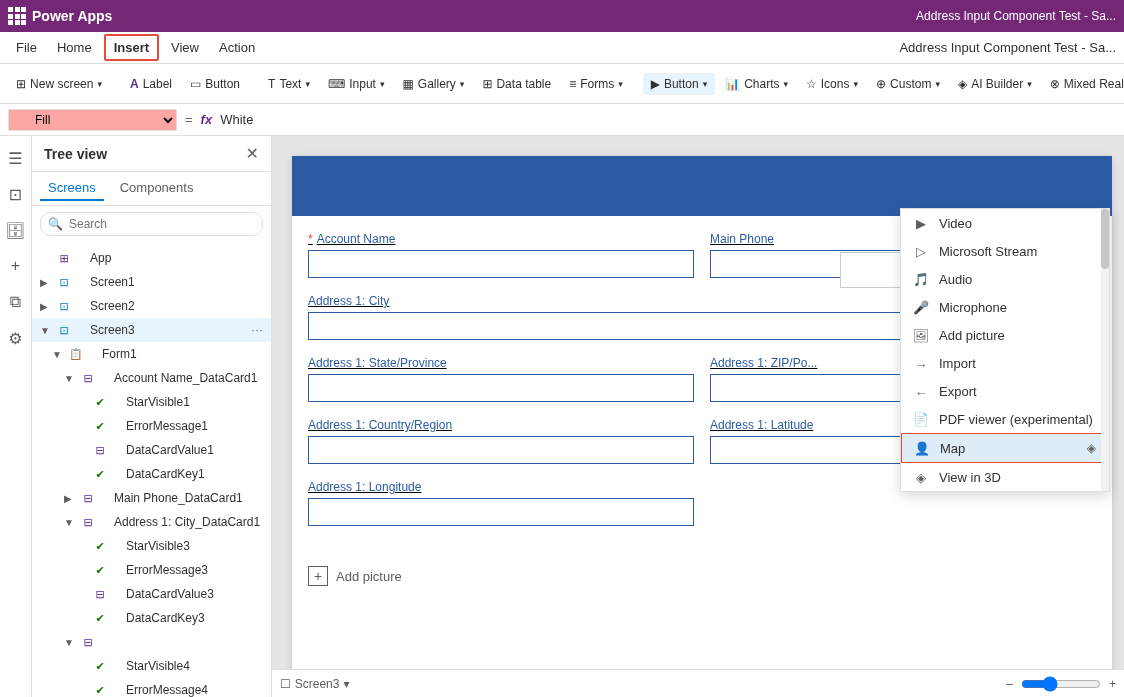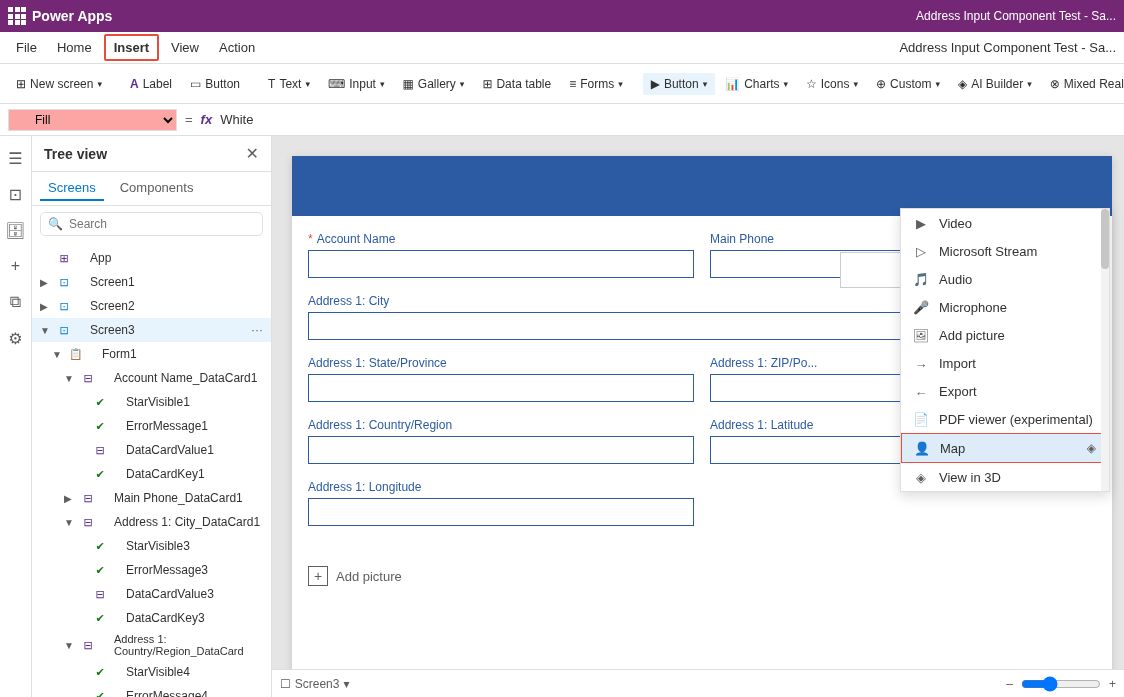--- a/index.html
+++ b/index.html
@@ -70,21 +70,21 @@
       padding: 8px 12px; border-bottom: 1px solid #e1dfdd;
     }
     .tree-title { font-size: 14px; font-weight: 600; color: #323130; }
     .tree-close { cursor: pointer; color: #605e5c; font-size: 16px; }
     .tree-tabs { display: flex; padding: 4px 8px; gap: 8px; border-bottom: 1px solid #e1dfdd; }
     .tree-tab { padding: 4px 8px; cursor: pointer; font-size: 13px; color: #605e5c; border-bottom: 2px solid transparent; }
     .tree-tab.active { color: #0078d4; border-bottom: 2px solid #0078d4; }
     .tree-search { padding: 6px 8px; }
     .tree-search input {
       width: 100%; padding: 4px 8px 4px 28px; border: 1px solid #e1dfdd;
-      border-radius: 5px; font-size: 12px; background: white;
+      border-radius: 10px; font-size: 12px; background: white;
     }
     .tree-search-wrap { position: relative; }
     .tree-search-wrap .search-ico {
       position: absolute; left: 8px; top: 50%; transform: translateY(-50%);
       color: #605e5c; font-size: 12px;
     }
     .tree-content { flex: 1; overflow-y: auto; padding: 4px 0; }
     .tree-item {
       display: flex; align-items: center; padding: 3px 8px; cursor: pointer;
       font-size: 12px; color: #323130; gap: 4px; min-height: 24px;
@@ -100,21 +100,21 @@
 
     
     .canvas-area { flex: 1; background: #e5e5e5; overflow: hidden; position: relative; padding: 20px; }
     .app-canvas {
       background: white; width: 820px; height: 520px; position: relative;
       box-shadow: 0 2px 8px rgba(0,0,0,0.15);
     }
     .canvas-header { background: #2d5ba3; height: 60px; width: 100%; }
     .canvas-content { padding: 16px; }
     .form-row { display: flex; gap: 16px; margin-bottom: 16px; }
-    .form-field { flex: 1; }
+    .form-field { flex: 1; text-decoration: underline; }
     .form-label { font-size: 12px; color: #2d5ba3; margin-bottom: 4px; }
     .form-label .required { color: #e74c3c; margin-right: 4px; }
     .form-input {
       width: 100%; height: 28px; border: 1.5px solid #2d5ba3; background: white;
       padding: 0 6px; font-size: 12px;
     }
     .add-section {
       display: flex; align-items: center; gap: 8px; color: #605e5c;
       font-size: 13px; padding: 8px 16px;
     }
@@ -377,21 +377,20 @@
       </div>
       <div class="tree-item indent-3">
         <span class="tree-chevron"></span>
         <span class="tree-icon" style="color:#107c10;">✔</span>
         <span class="tree-label">DataCardKey3</span>
       </div>
 
       <div class="tree-item indent-2">
         <span class="tree-chevron">▼</span>
         <span class="tree-icon" style="color:#5c2d91;">⊟</span>
-        <span class="tree-label" style="font-size:11px;">Address 1: Country/Region_DataCard</span>
       </div>
       <div class="tree-item indent-3">
         <span class="tree-chevron"></span>
         <span class="tree-icon" style="color:#107c10;">✔</span>
         <span class="tree-label">StarVisible4</span>
       </div>
       <div class="tree-item indent-3">
         <span class="tree-chevron"></span>
         <span class="tree-icon" style="color:#107c10;">✔</span>
         <span class="tree-label">ErrorMessage4</span>

